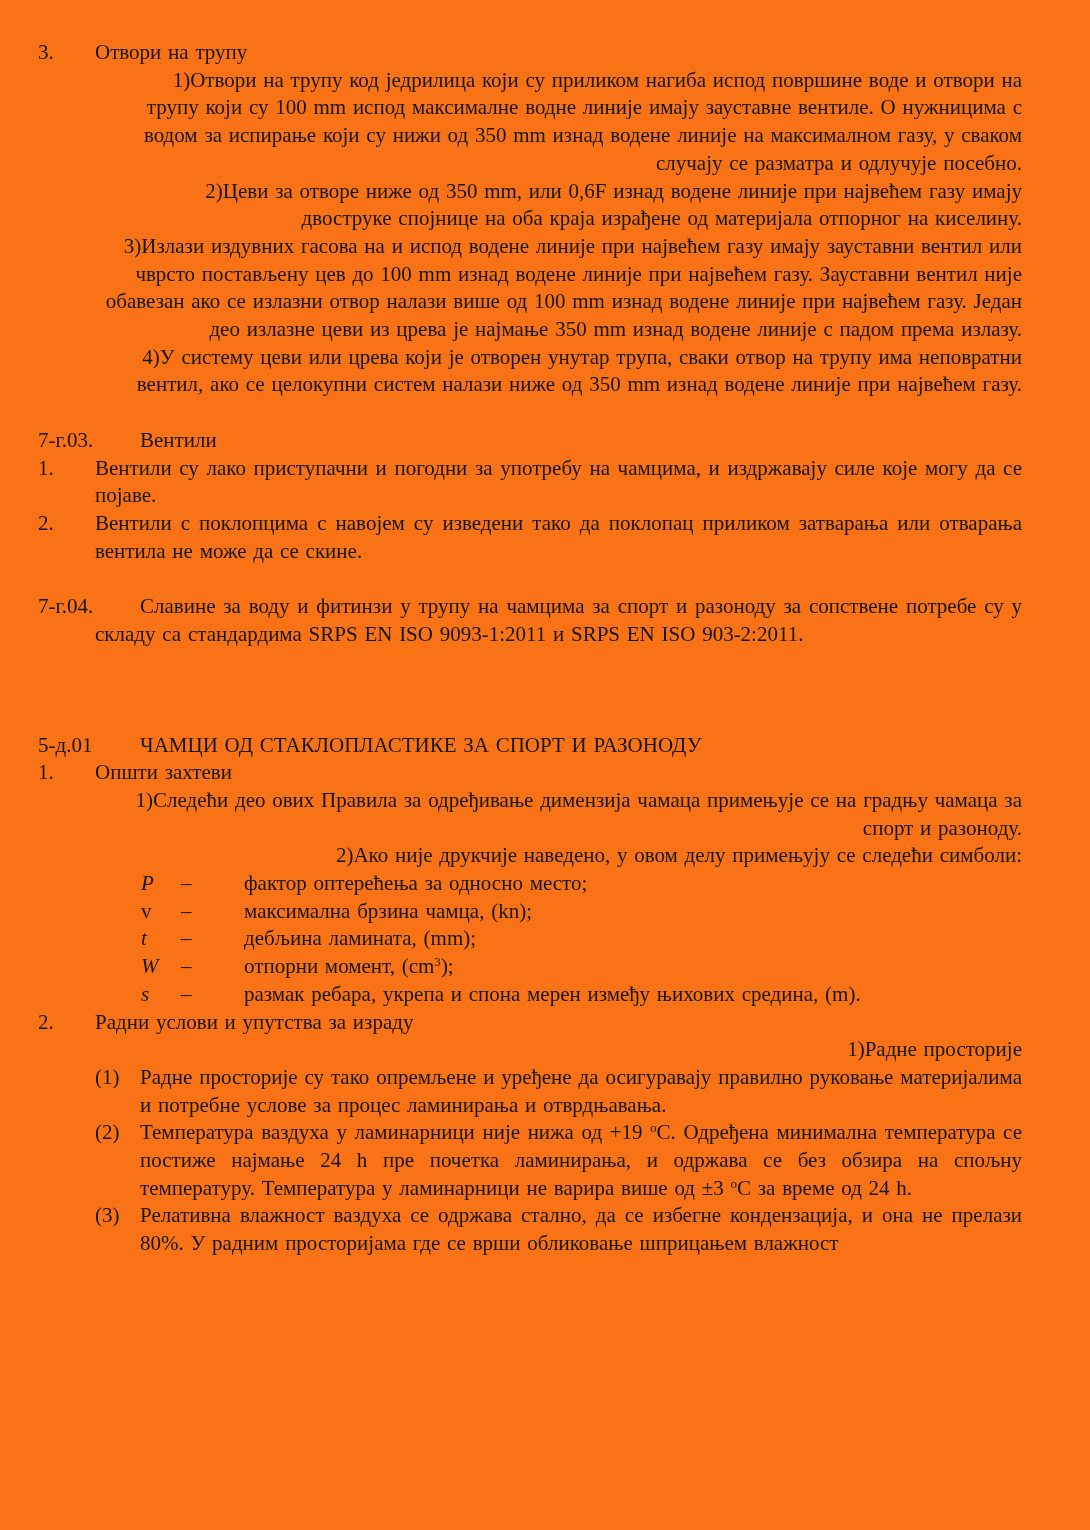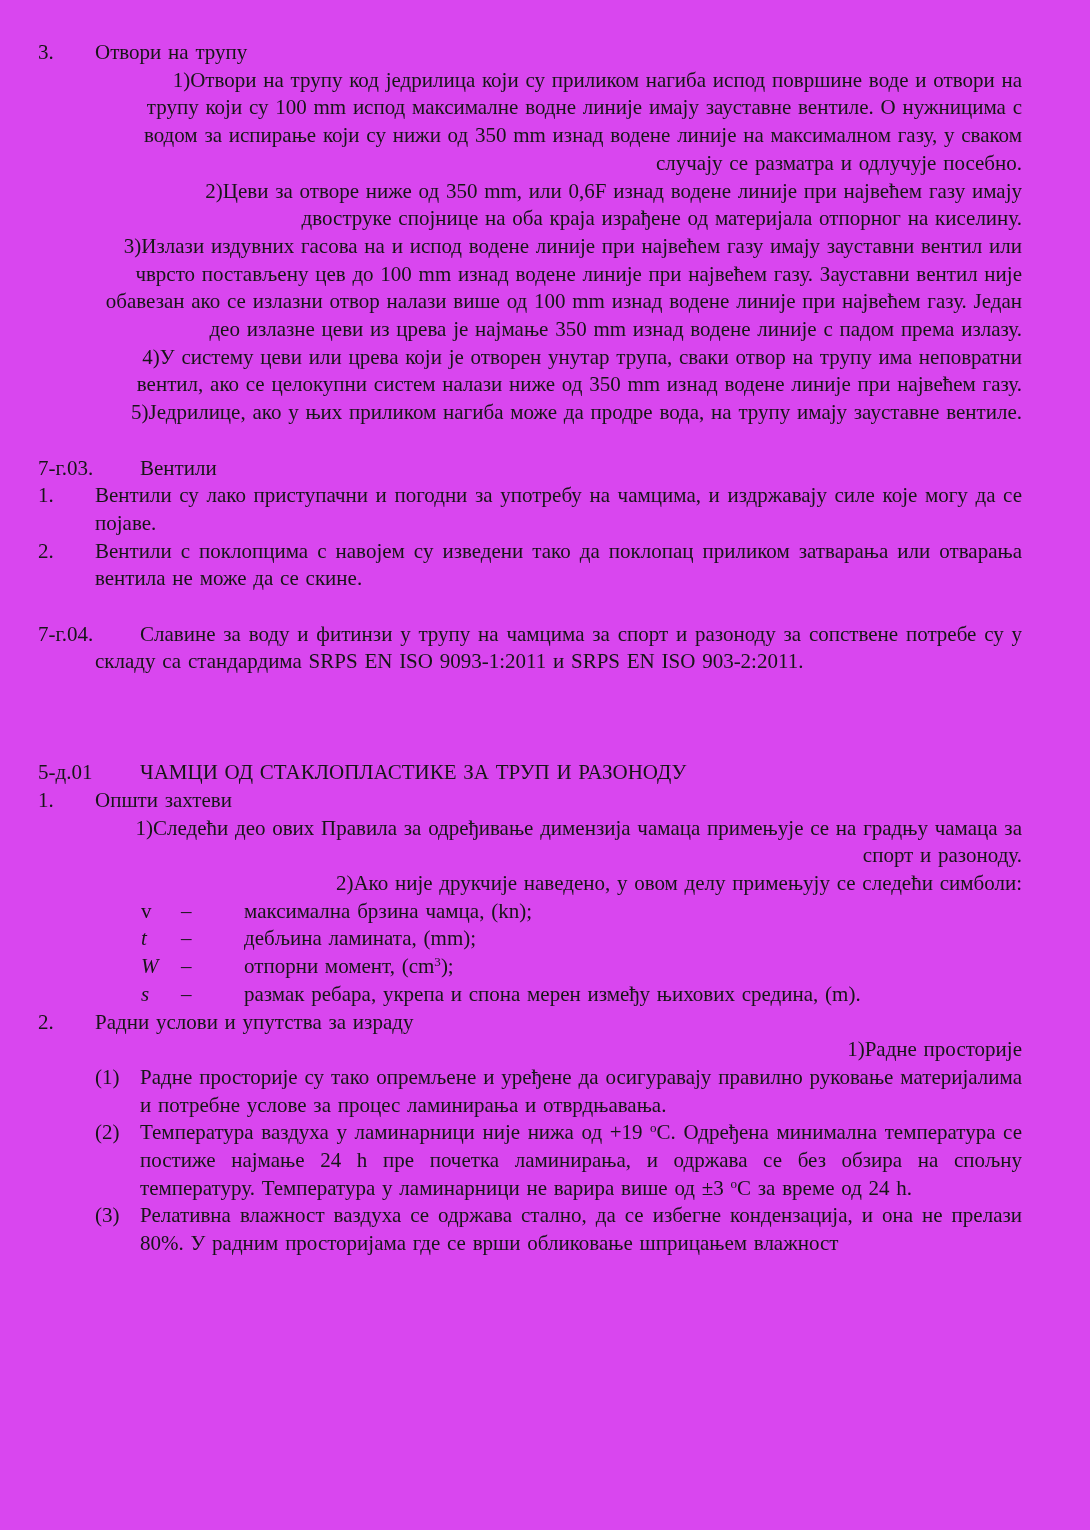--- a/index.html
+++ b/index.html
@@ -1,20 +1,20 @@
 <!DOCTYPE html>
 <html><head>
 <meta charset="utf-8">
 <style>
   html,body{margin:0;padding:0;background:#ffffff;}
   .page{
     position:relative;
     width:1090px;height:1530px;
     box-sizing:border-box;
-    background:#d946ef;
+    background:#f97316;
     color:#161616;
     font-family:"Liberation Serif", serif;
     font-size:21px;
     line-height:27.7px;
     padding:39px 68px 0 38px;
     word-spacing:1.5px;
     overflow:hidden;
   }
   p{margin:0;}
   .j{text-align:justify;}
@@ -43,45 +43,45 @@
 <body>
 
 <div class="page">
 
   <p class="h1"><span class="mk w57">3.</span><span>Отвори на трупу</span></p>
 
   <p class="sub j"><span class="mk w45">1)</span><span>Отвори на трупу код једрилица који су приликом нагиба испод површине воде и отвори на трупу који су 100 mm испод максималне водне линије имају зауставне вентиле. О нужницима с водом за испирање који су нижи од 350 mm изнад водене линије на максималном газу, у сваком случају се разматра и одлучује посебно.</span></p>
   <p class="sub j"><span class="mk w45">2)</span><span>Цеви за отворе ниже од 350 mm, или 0,6F изнад водене линије при највећем газу имају двоструке спојнице на оба краја израђене од материјала отпорног на киселину.</span></p>
   <p class="sub j"><span class="mk w45">3)</span><span>Излази издувних гасова на и испод водене линије при највећем газу имају зауставни вентил или чврсто постављену цев до 100 mm изнад водене линије при највећем газу. Зауставни вентил није обавезан ако се излазни отвор налази више од 100 mm изнад водене линије при највећем газу. Један део излазне цеви из црева је најмање 350 mm изнад водене линије с падом према излазу.</span></p>
   <p class="sub j"><span class="mk w45">4)</span><span>У систему цеви или црева који је отворен унутар трупа, сваки отвор на трупу има неповратни вентил, ако се целокупни систем налази ниже од 350 mm изнад водене линије при највећем газу.</span></p>
-  <p class="sub j"><span class="mk w45">5)</span><span>Једрилице, ако у њих приликом нагиба може да продре вода, на трупу имају зауставне вентиле.</span></p>
 
   <div class="gap"></div>
 
   <p class="h1"><span class="mk w102">7-г.03.</span><span>Вентили</span></p>
 
   <p class="h1 j"><span class="mk w57">1.</span><span>Вентили су лако приступачни и погодни за употребу на чамцима, и издржавају силе које могу да се појаве.</span></p>
   <p class="h1 j"><span class="mk w57">2.</span><span>Вентили с поклопцима с навојем су изведени тако да поклопац приликом затварања или отварања вентила не може да се скине.</span></p>
 
   <div class="gap"></div>
 
   <p class="h1 j"><span class="mk w102">7-г.04.</span><span>Славине за воду и фитинзи у трупу на чамцима за спорт и разоноду за сопствене потребе су у складу са стандардима SRPS EN ISO 9093-1:2011 и SRPS EN ISO 903-2:2011.</span></p>
 
   <div class="gap2"></div>
 
 
   <div class="gap"></div>
 
-  <p class="h1"><span class="mk w102">5-д.01</span><span>ЧАМЦИ ОД СТАКЛОПЛАСТИКЕ ЗА ТРУП И РАЗОНОДУ</span></p>
+  <p class="h1"><span class="mk w102">5-д.01</span><span>ЧАМЦИ ОД СТАКЛОПЛАСТИКЕ ЗА СПОРТ И РАЗОНОДУ</span></p>
 
   <p class="h1"><span class="mk w57">1.</span><span>Општи захтеви</span></p>
 
   <p class="sub j"><span class="mk w45">1)</span><span>Следећи део ових Правила за одређивање димензија чамаца примењује се на градњу чамаца  за спорт и разоноду.</span></p>
   <p class="sub j"><span class="mk w45">2)</span><span>Ако није друкчије наведено, у овом делу примењују се следећи симболи:</span></p>
 
+  <p class="sym"><span class="sl it">P</span><span class="sd">–</span><span>фактор оптерећења за односно место;</span></p>
   <p class="sym"><span class="sl">v</span><span class="sd">–</span><span>максимална брзина чамца, (kn);</span></p>
   <p class="sym"><span class="sl it">t</span><span class="sd">–</span><span>дебљина ламината, (mm);</span></p>
   <p class="sym"><span class="sl it">W</span><span class="sd">–</span><span><span>отпорни момент, (cm</span><sup>3</sup><span>);</span></span></p>
   <p class="sym"><span class="sl it">s</span><span class="sd">–</span><span>размак ребара, укрепа и спона мерен између њихових средина, (m).</span></p>
 
   <p class="h1"><span class="mk w57">2.</span><span>Радни услови и упутства за израду</span></p>
 
   <p class="sub"><span class="mk w45">1)</span><span>Радне просторије</span></p>
 
   <p class="item j"><span class="mk w45">(1)</span><span>Радне просторије су тако опремљене и уређене да осигуравају правилно руковање материјалима и потребне услове за процес ламинирања и отврдњавања.</span></p>

